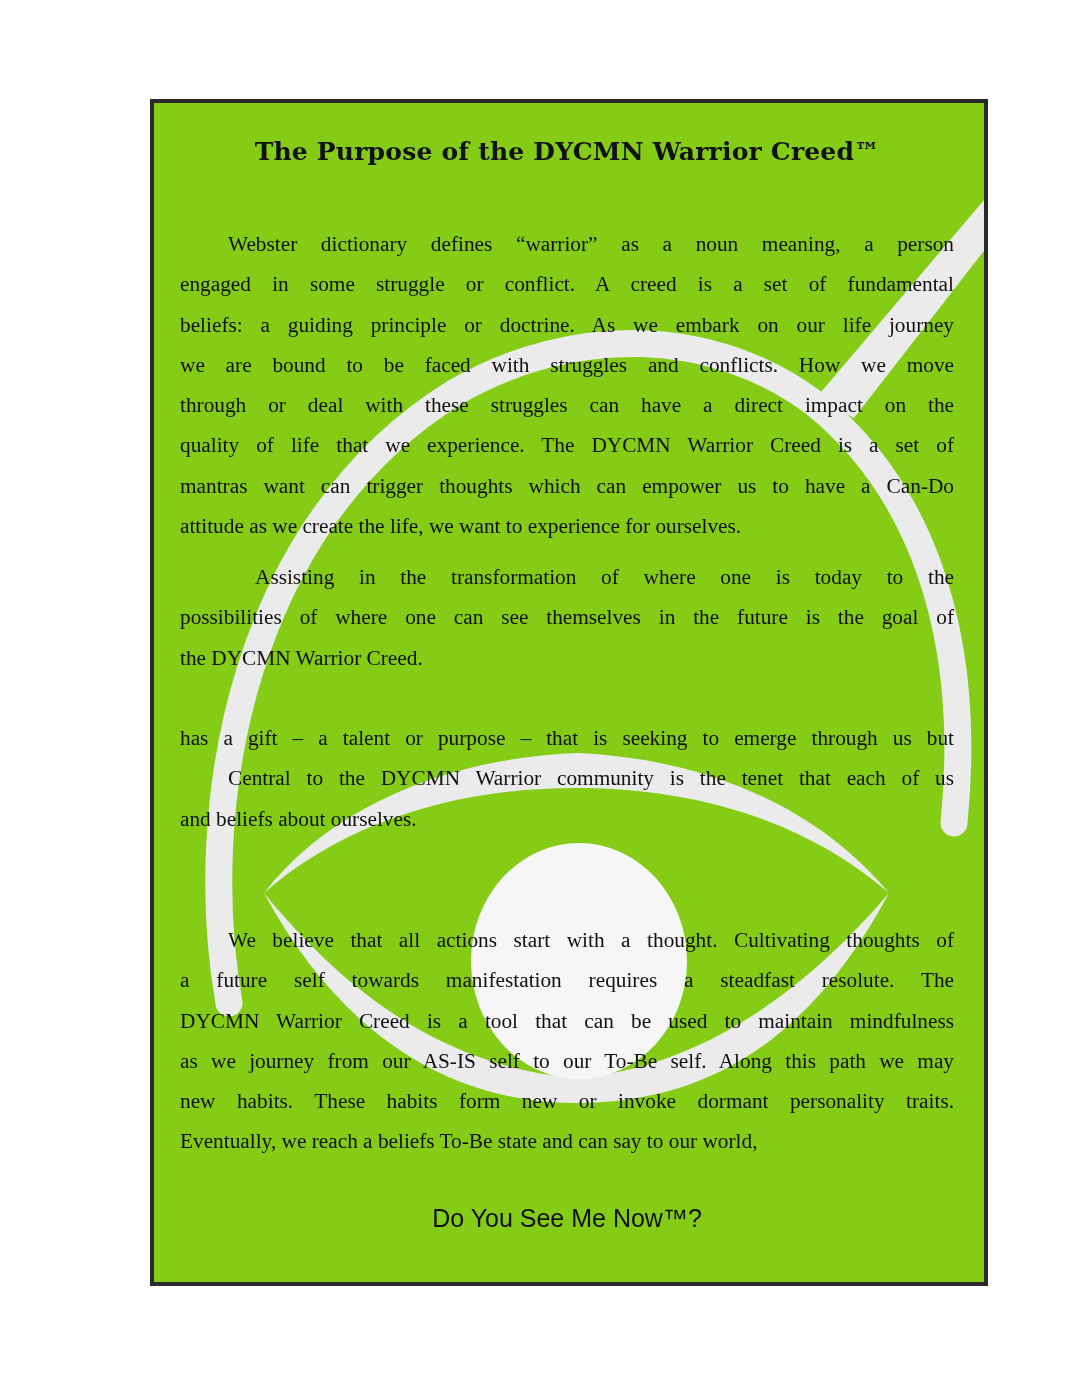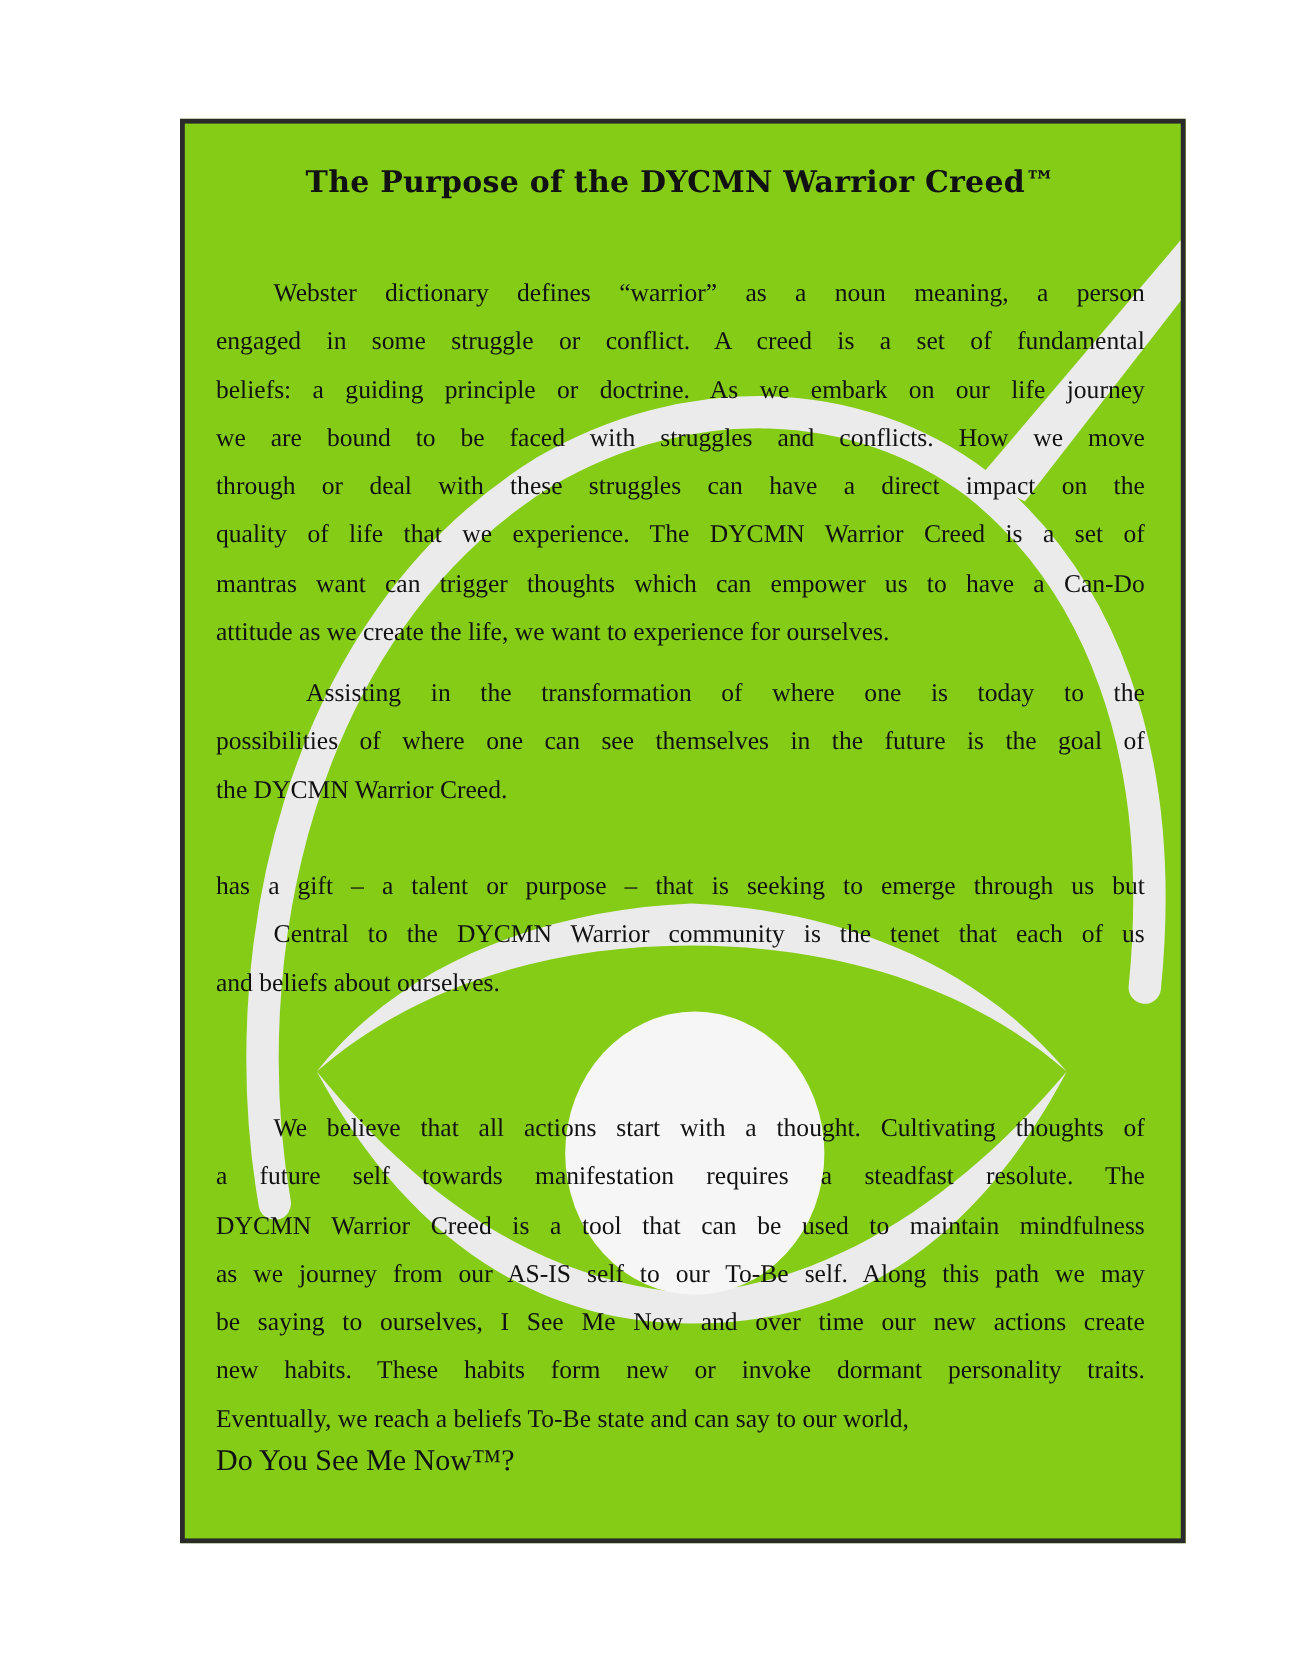--- a/index.html
+++ b/index.html
@@ -78,21 +78,22 @@
     .para .ln.indent-wide { padding-left: 75px; }
     #para-1 { top: 92px; margin-top: 29px; }
     #para-2 { top: 454px; }
     #para-3 { top: 615px; }
     #para-4 { top: 817px; }
     .closing {
       position: absolute;
       top: 1101px;
       left: 0;
       width: 774px;
-      font-family: Liberation Serif, serif;
+      text-align: center;
+      font-family: Liberation Sans, sans-serif;
       font-size: 25px;
       color: #111111;
       white-space: nowrap;
     }
   </style>
 </head>
 <body>
 
 <div class="page-frame" style="border-color: rgb(42, 42, 42);">
 
@@ -133,20 +134,19 @@
       <span class="ln">has a gift – a talent or purpose – that is seeking to emerge through us but</span>
       <span class="ln indent">Central to the DYCMN Warrior community is the tenet that each of us</span>
       <span class="ln last">and beliefs about ourselves.</span>
     </p>
 
     <p class="para" id="para-4" style="color: rgb(17, 17, 17);">
       <span class="ln indent">We believe that all actions start with a thought. Cultivating thoughts of</span>
       <span class="ln">a future self towards manifestation requires a steadfast resolute.  The</span>
       <span class="ln">DYCMN Warrior Creed is a tool that can be used to maintain mindfulness</span>
       <span class="ln">as we journey from our AS-IS self to our To-Be self. Along this path we may</span>
-      <span class="ln">be saying to ourselves, I See Me Now and over time our new actions create</span>
       <span class="ln">new habits. These habits form new or invoke dormant personality traits.</span>
       <span class="ln last">Eventually, we reach a beliefs To-Be state and can say to our world,</span>
     </p>
 
     <div class="closing" style="color: rgb(17, 17, 17);">Do You See Me Now™?</div>
   </div>
 </div>
 
 </body></html>

